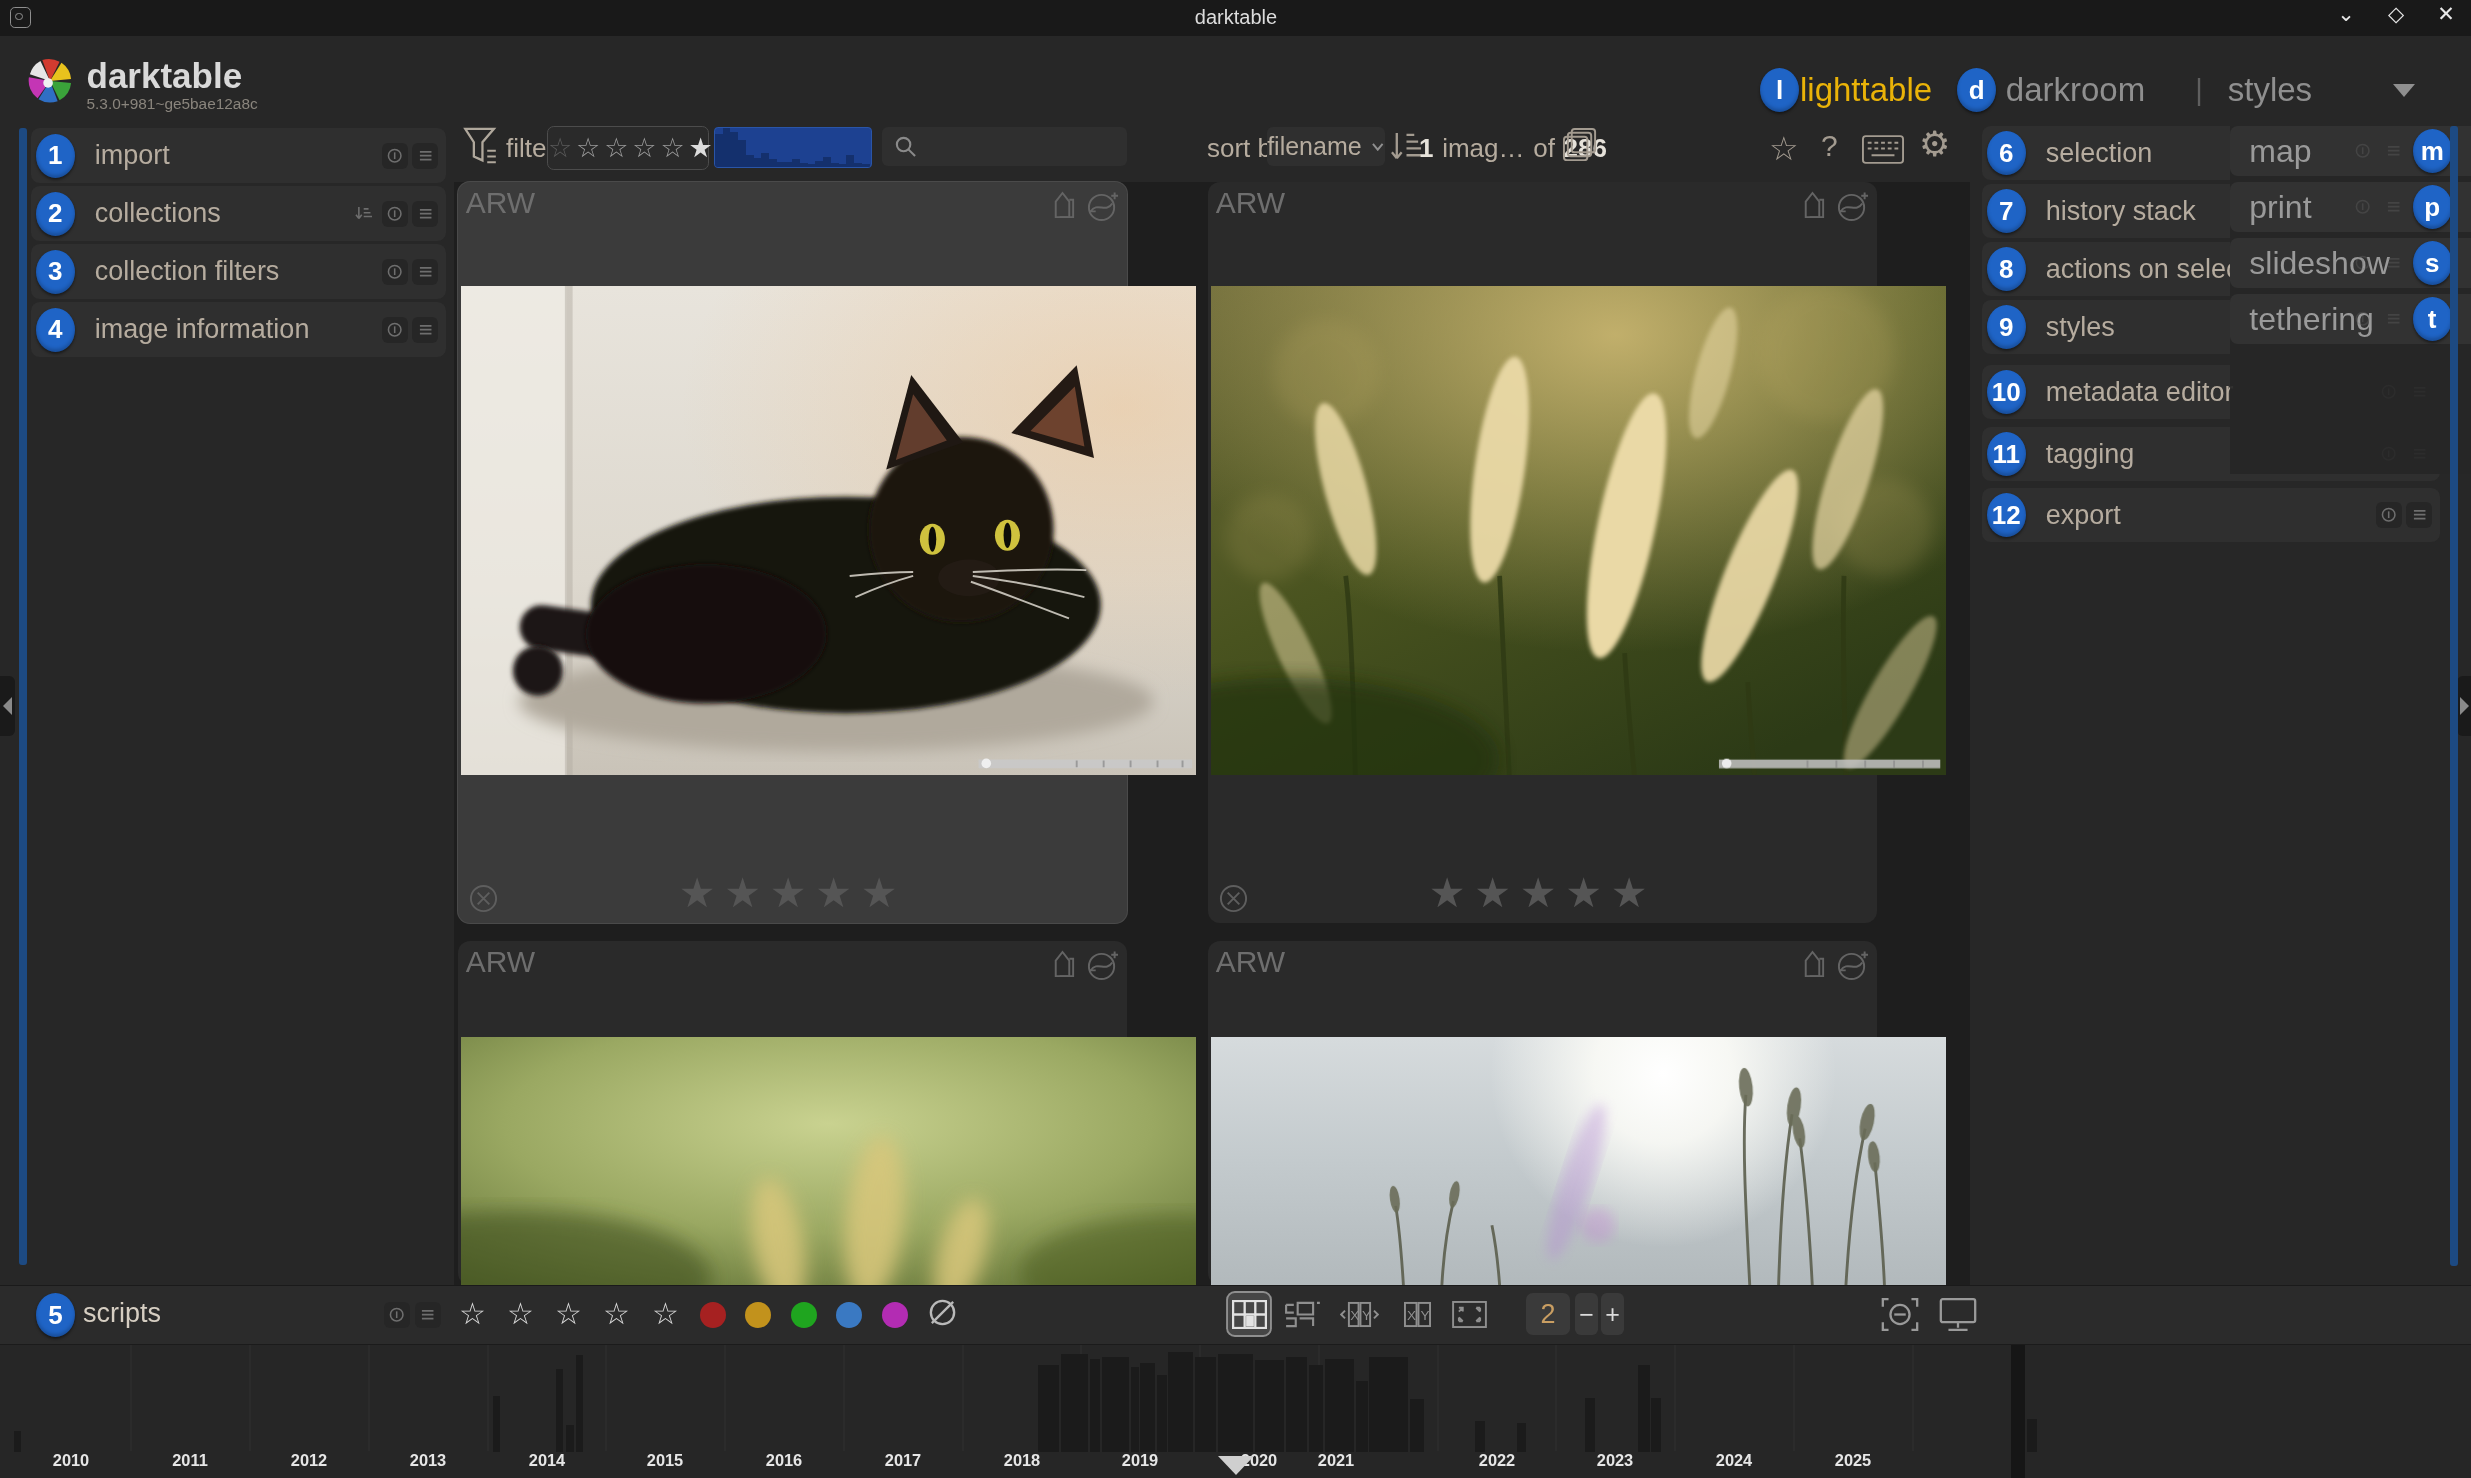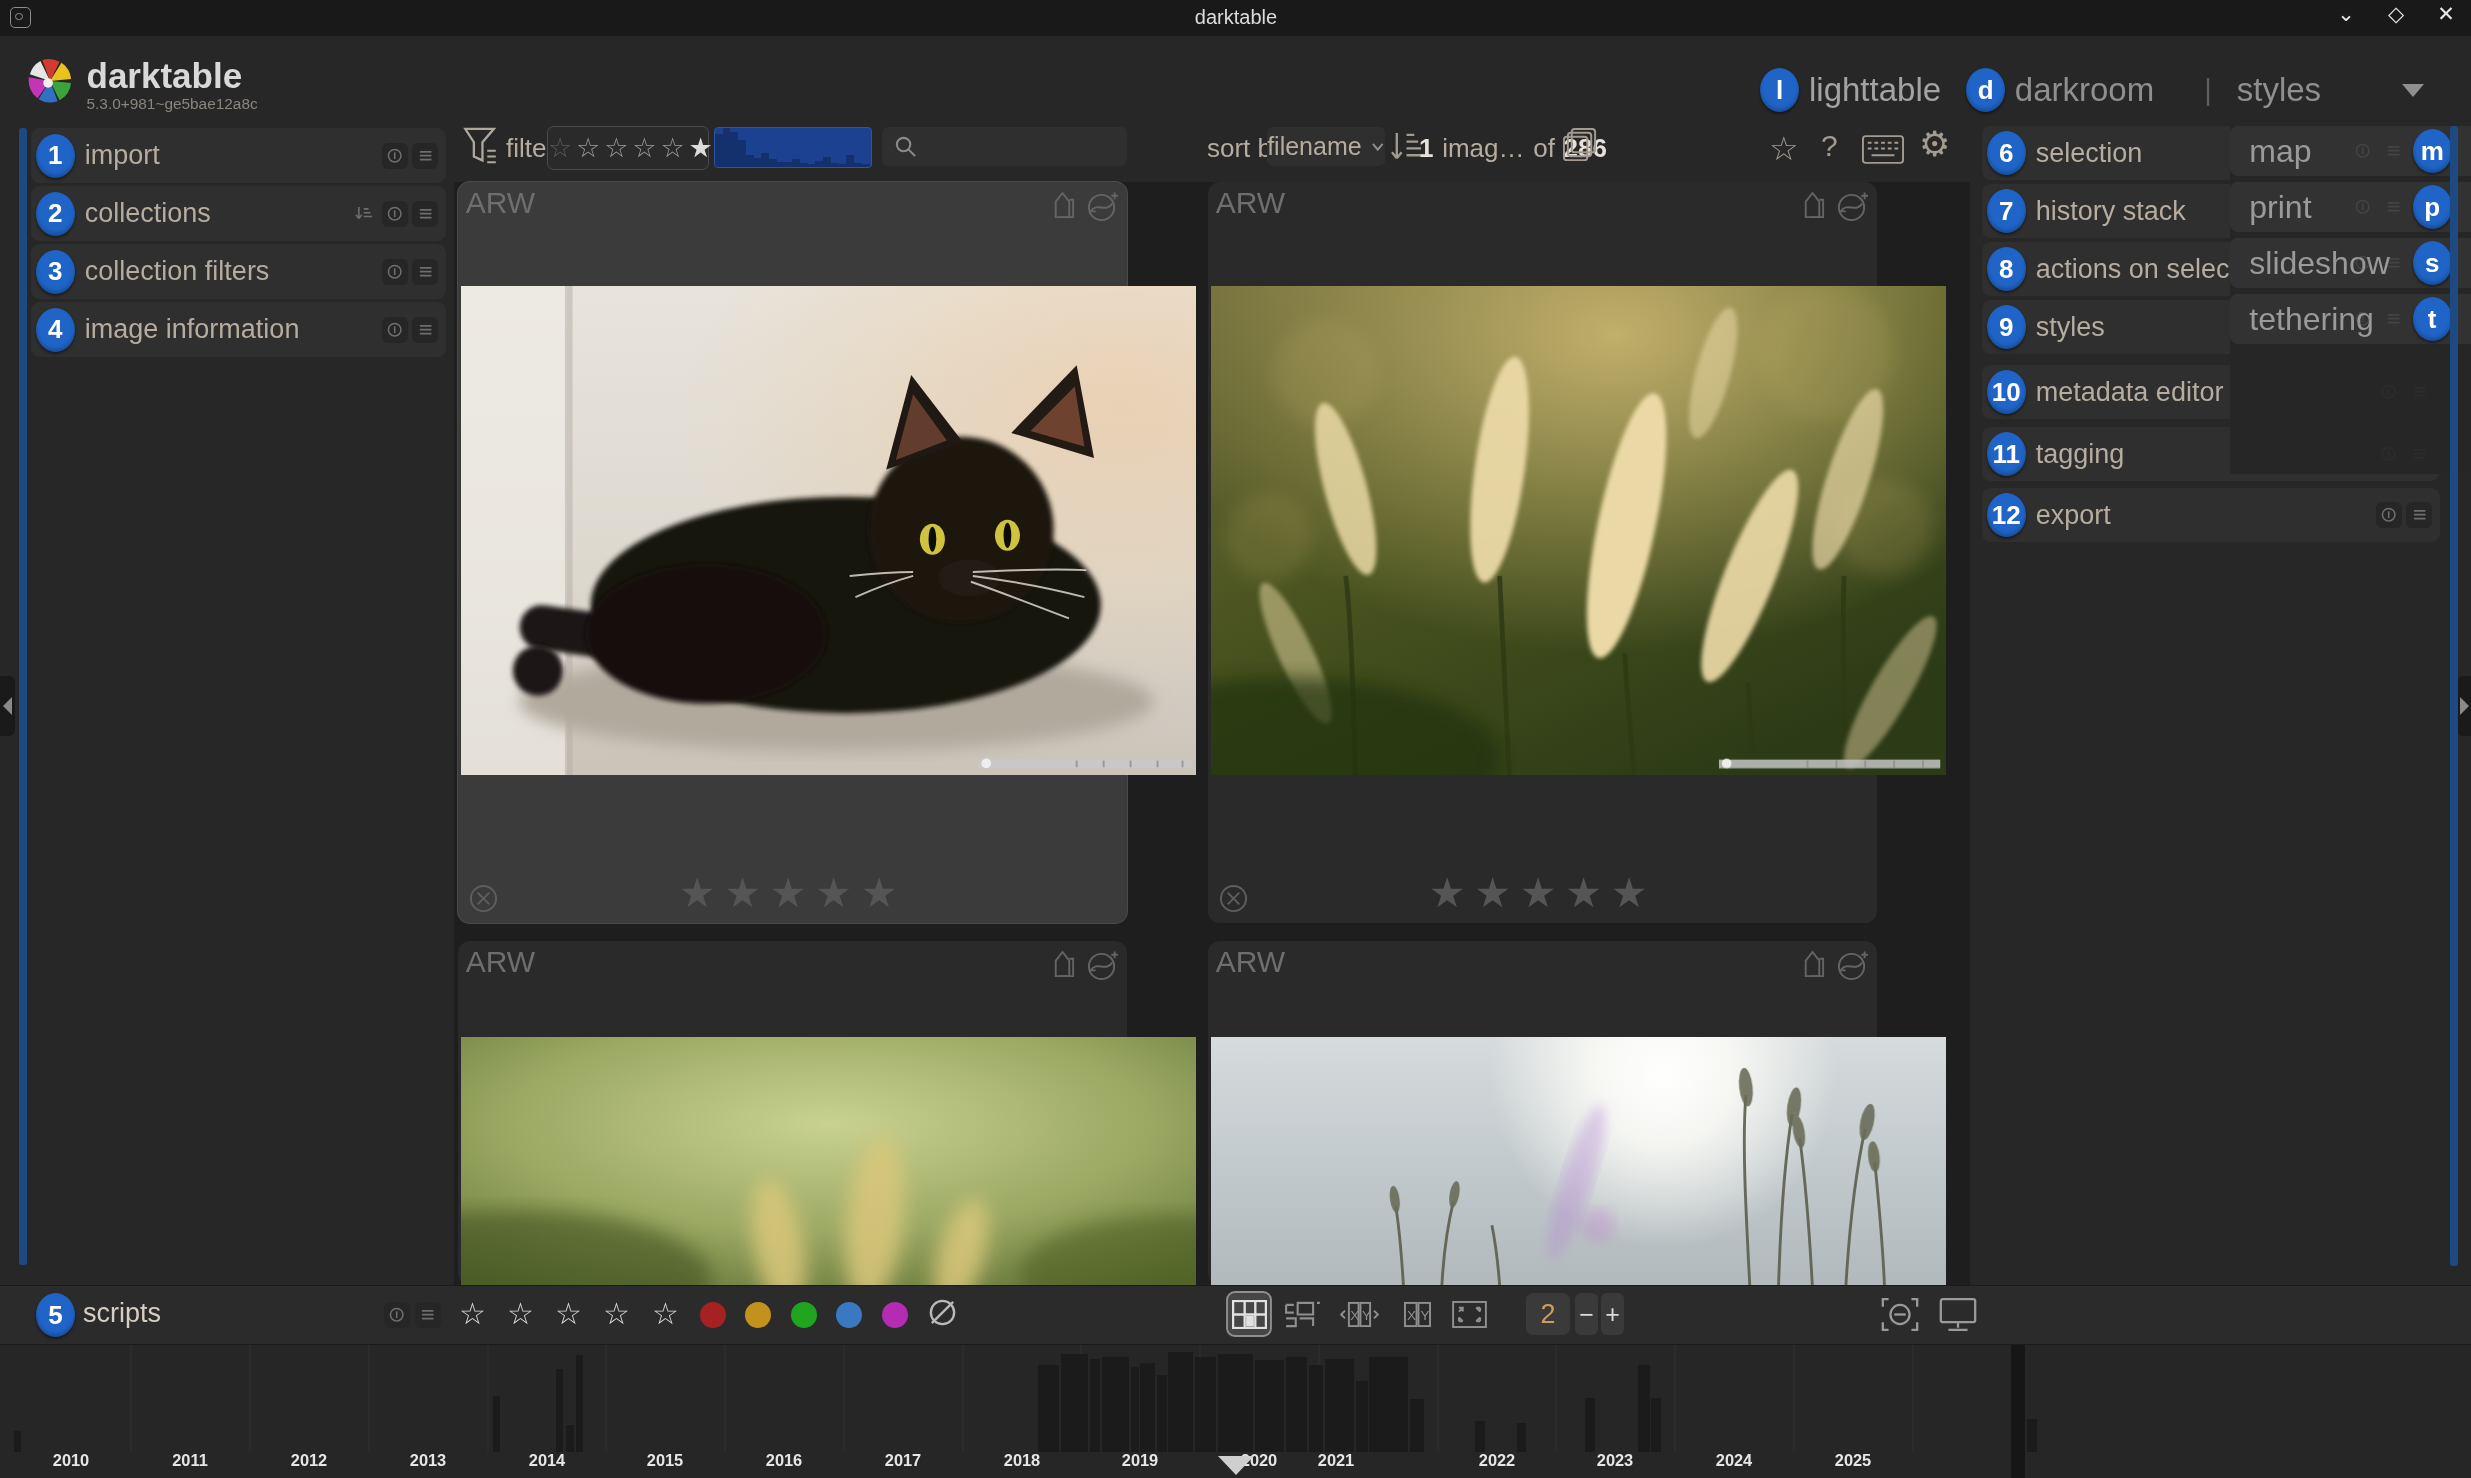--- a/index.html
+++ b/index.html
@@ -24,30 +24,30 @@
   .timeline{position:absolute;left:0;top:1344px;width:2472px;height:134px;background:#262626;border-top:1px solid #1b1b1b;overflow:hidden}
 
   
   .logoblock{position:absolute;left:27px;top:58px;display:flex;align-items:flex-start}
   .logoname{margin-left:13.5px}
   .logoname .nm{font-size:35px;font-weight:700;color:#d9d9d9;line-height:35px}
   .logoname .ver{font-size:15.4px;color:#8a857d;margin-top:1.9px}
 
   
   .module{position:absolute;left:0;width:415px;height:55px;background:#2f2f2f;border-radius:8.7px;display:flex;align-items:center}
-  .module .lbl{font-size:27px;color:#b6ac9f;margin-left:10px;white-space:nowrap}
+  .module .lbl{font-size:27px;color:#b6ac9f;margin-left:20px;white-space:nowrap}
   .hint{width:39px;height:44px;border-radius:50%;background:#1f64c6;color:#fff;font-weight:700;font-size:26px;display:flex;align-items:center;justify-content:center;box-shadow:0 1.9px 2.9px rgba(0,0,0,.45), inset 0 -2.9px 3.9px rgba(0,0,0,.22);flex:0 0 auto}
   .module .hint{margin-left:4.8px}
   .mico{width:26px;height:26px;border-radius:5.8px;background:#262626;color:#6e6e6e;display:flex;align-items:center;justify-content:center;flex:0 0 auto}
   .micons{position:absolute;right:7.7px;display:flex;gap:4.8px;align-items:center}
   .accent{position:absolute;width:7.7px;background:#1d4a82;border-radius:2.9px}
 
   
   .vswitch{position:absolute;top:66px;display:flex;align-items:center;height:48px}
-  .vswitch .vlbl-active{font-size:33px;color:#a3a3a3;margin:0 25px 0 10px}
+  .vswitch .vlbl-active{font-size:33px;color:#eab308;margin:0 25px 0 1px}
   .vswitch .vlbl{font-size:33px;color:#8f8f8f;margin:0 25px 0 9.7px}
   .vswitch .sep{font-size:29px;color:#5f5f5f;margin:0 25px}
   .tri-down{width:0;height:0;border-left:11.6px solid transparent;border-right:11.6px solid transparent;border-top:13.5px solid #8f8f8f;margin-left:56px}
 
   
   .dropdown{position:absolute;left:2230px;top:126px;width:241px;background:rgba(38,38,38,.92);z-index:40}
   .drow{position:absolute;left:0;width:241px;height:50px;background:#323232;border-radius:7.7px 0 0 7.7px;display:flex;align-items:center}
   .drow .lbl{font-size:32px;color:#9a9a9a;margin-left:19.3px;white-space:nowrap}
   .drow .faint{position:absolute;right:64px;display:flex;gap:5.8px;opacity:.30}
   .drow .hint{position:absolute;right:19.3px}

